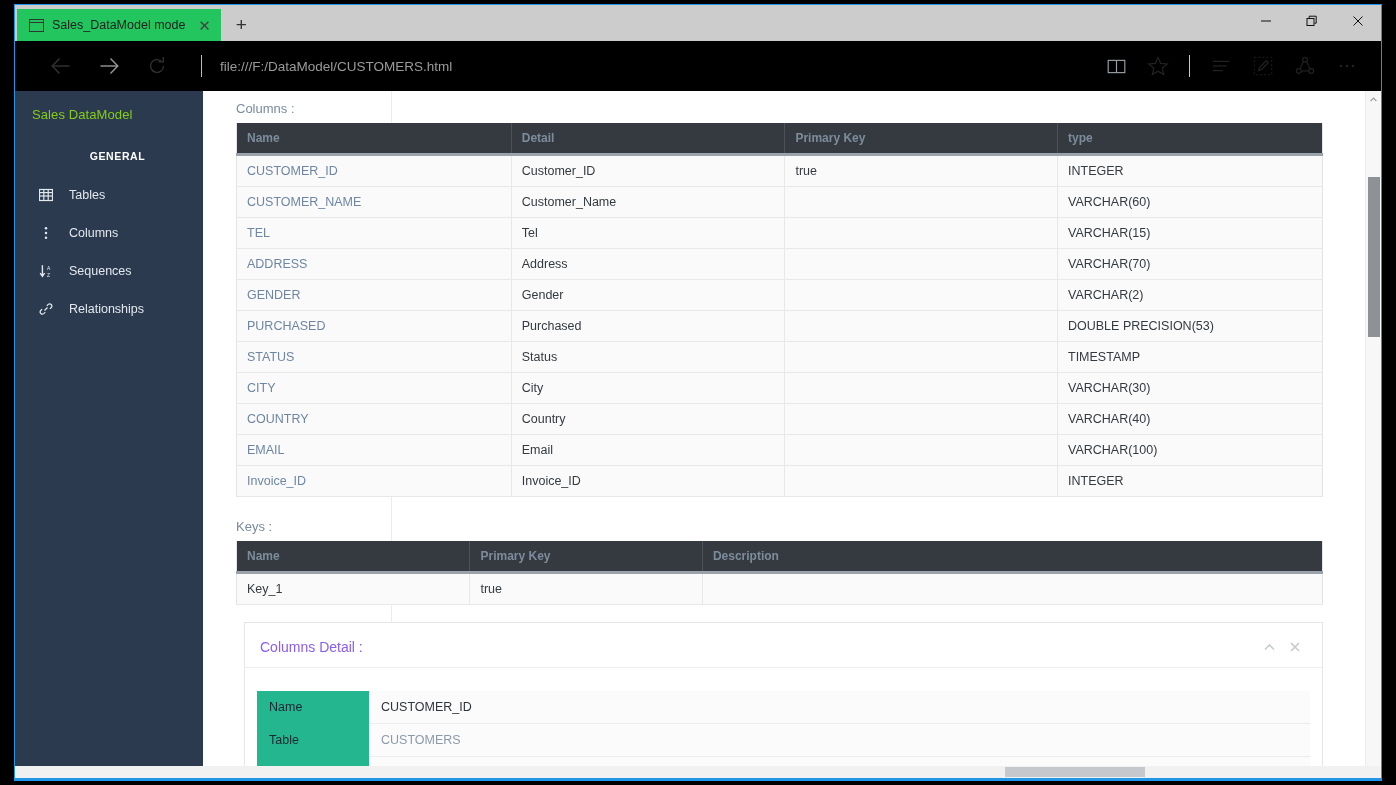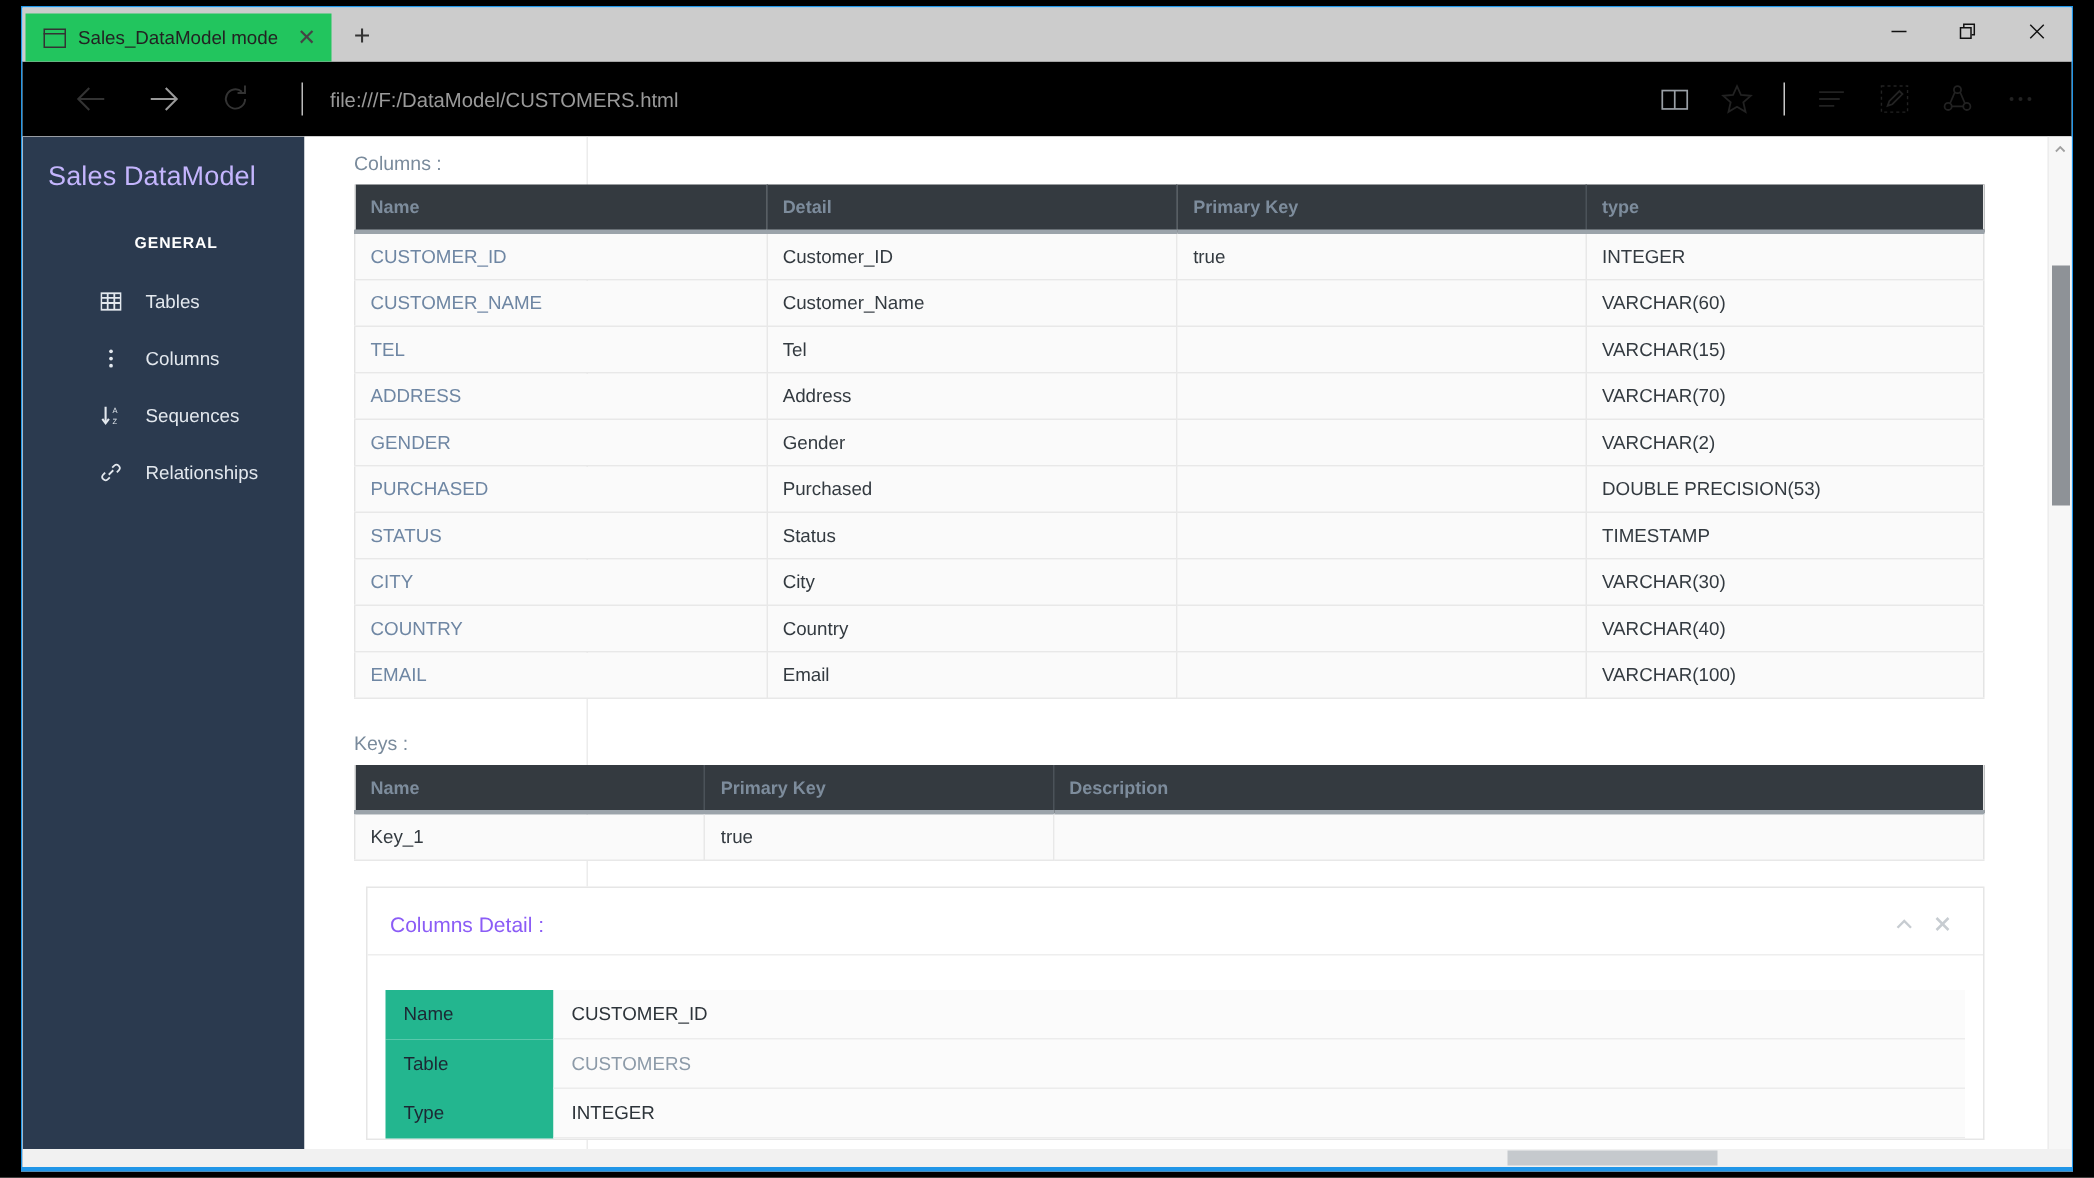--- a/index.html
+++ b/index.html
@@ -94,30 +94,30 @@
     flex: 1; position: relative; background: #ffffff; overflow: hidden;
     display: flex;
   }
 
   
   .sidebar {
     width: 188px; background: #2b3a4f; flex: 0 0 188px;
     padding-top: 16px; position: relative; color: #d8dee6;
   }
   .sidebar-title {
-    font-size: 18px; color: #c4b5fd; padding: 0 0 0 17px;
+    font-size: 13px; color: #84cc16; padding: 0 0 0 17px;
     font-weight: 400; letter-spacing: .1px; margin-bottom: 28px;
   }
   .sidebar-section {
     font-size: 10.5px; font-weight: bold; letter-spacing: .6px;
     color: #ffffff; padding-left: 17px; margin-bottom: 14px; text-align: center;
   }
   .nav-item {
     display: flex; align-items: center; gap: 15px;
-    height: 38px; padding-left: 23px; font-size: 12.5px; color: #e3e8ee; margin-left: 28px;
+    height: 38px; padding-left: 23px; font-size: 12.5px; color: #e3e8ee;
   }
   .nav-icon {
     width: 16px; height: 16px; display: flex; align-items: center; justify-content: center;
     flex: 0 0 16px; color: #e3e8ee;
   }
 
   
   .content-wrap {
     flex: 1; position: relative; overflow: hidden; background: #fff; padding-left: 31px;
   }
@@ -439,20 +439,26 @@
                   <td class="link">COUNTRY</td>
                   <td>Country</td>
                   <td></td>
                   <td>VARCHAR(40)</td>
                 </tr>
                 <tr>
                   <td class="link">EMAIL</td>
                   <td>Email</td>
                   <td></td>
                   <td>VARCHAR(100)</td>
+                </tr>
+                <tr>
+                  <td class="link">Invoice_ID</td>
+                  <td>Invoice_ID</td>
+                  <td></td>
+                  <td>INTEGER</td>
                 </tr>
               </tbody>
           </table>
 
           <div class="sect-label" style="padding-top:22px;">Keys :</div>
           <table class="dt">
             <colgroup>
                 <col style="width:21.5%">
                 <col style="width:21.4%">
                 <col style="width:57.1%">

